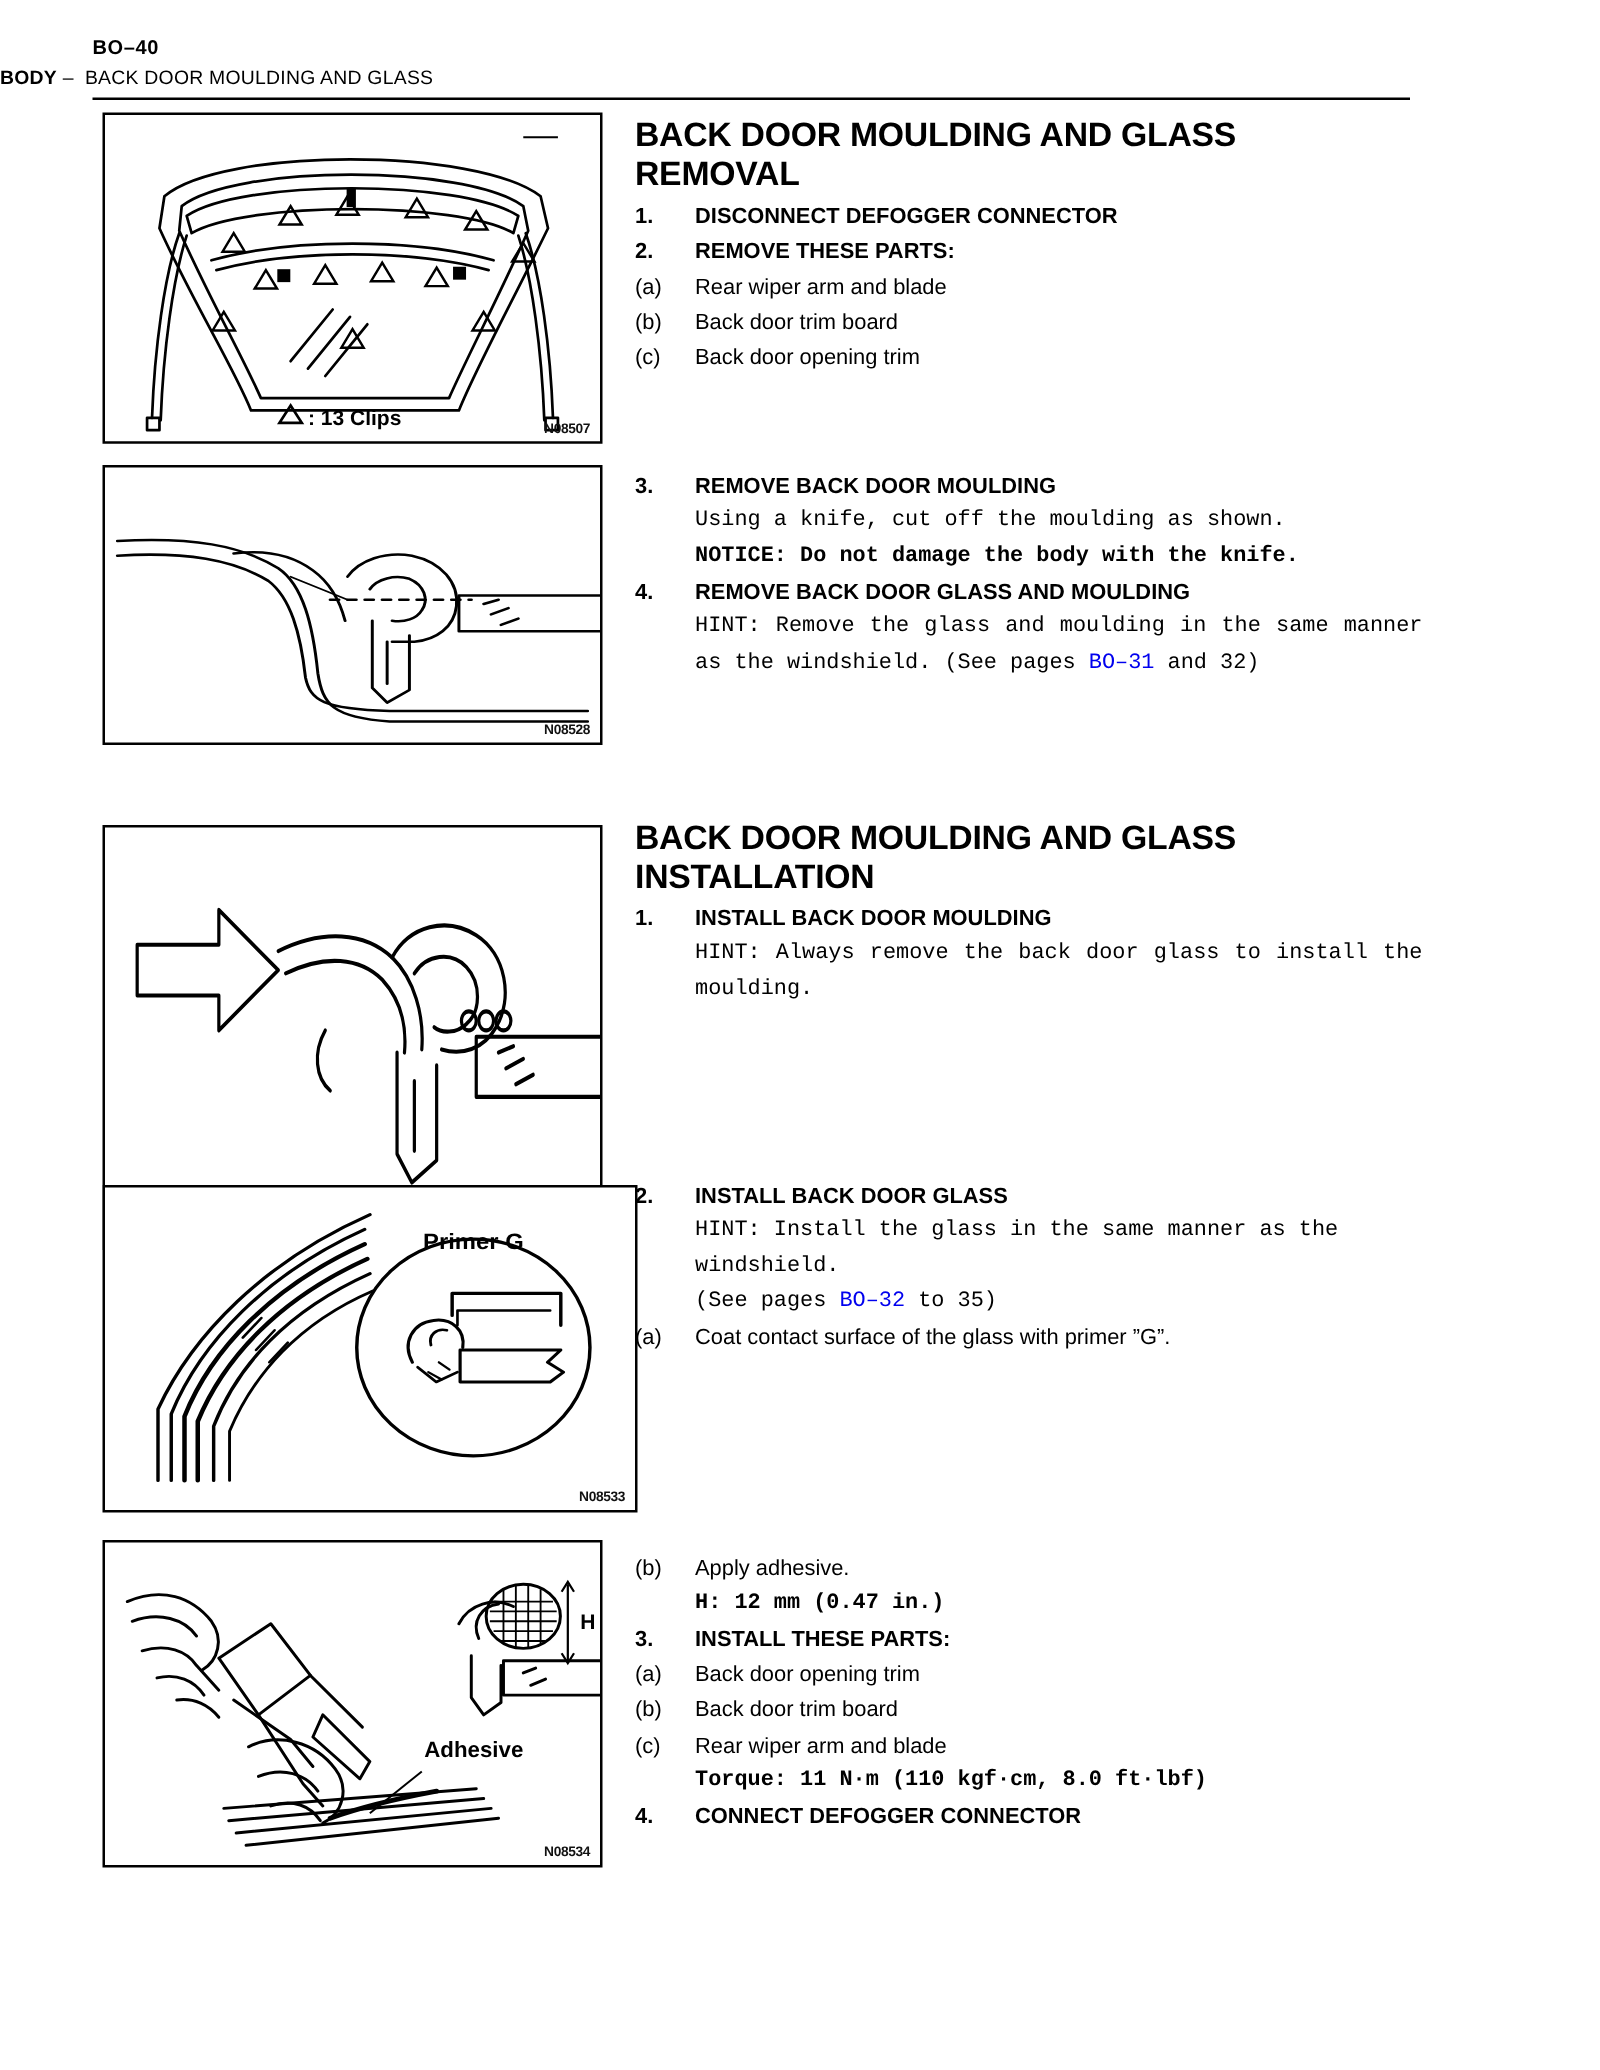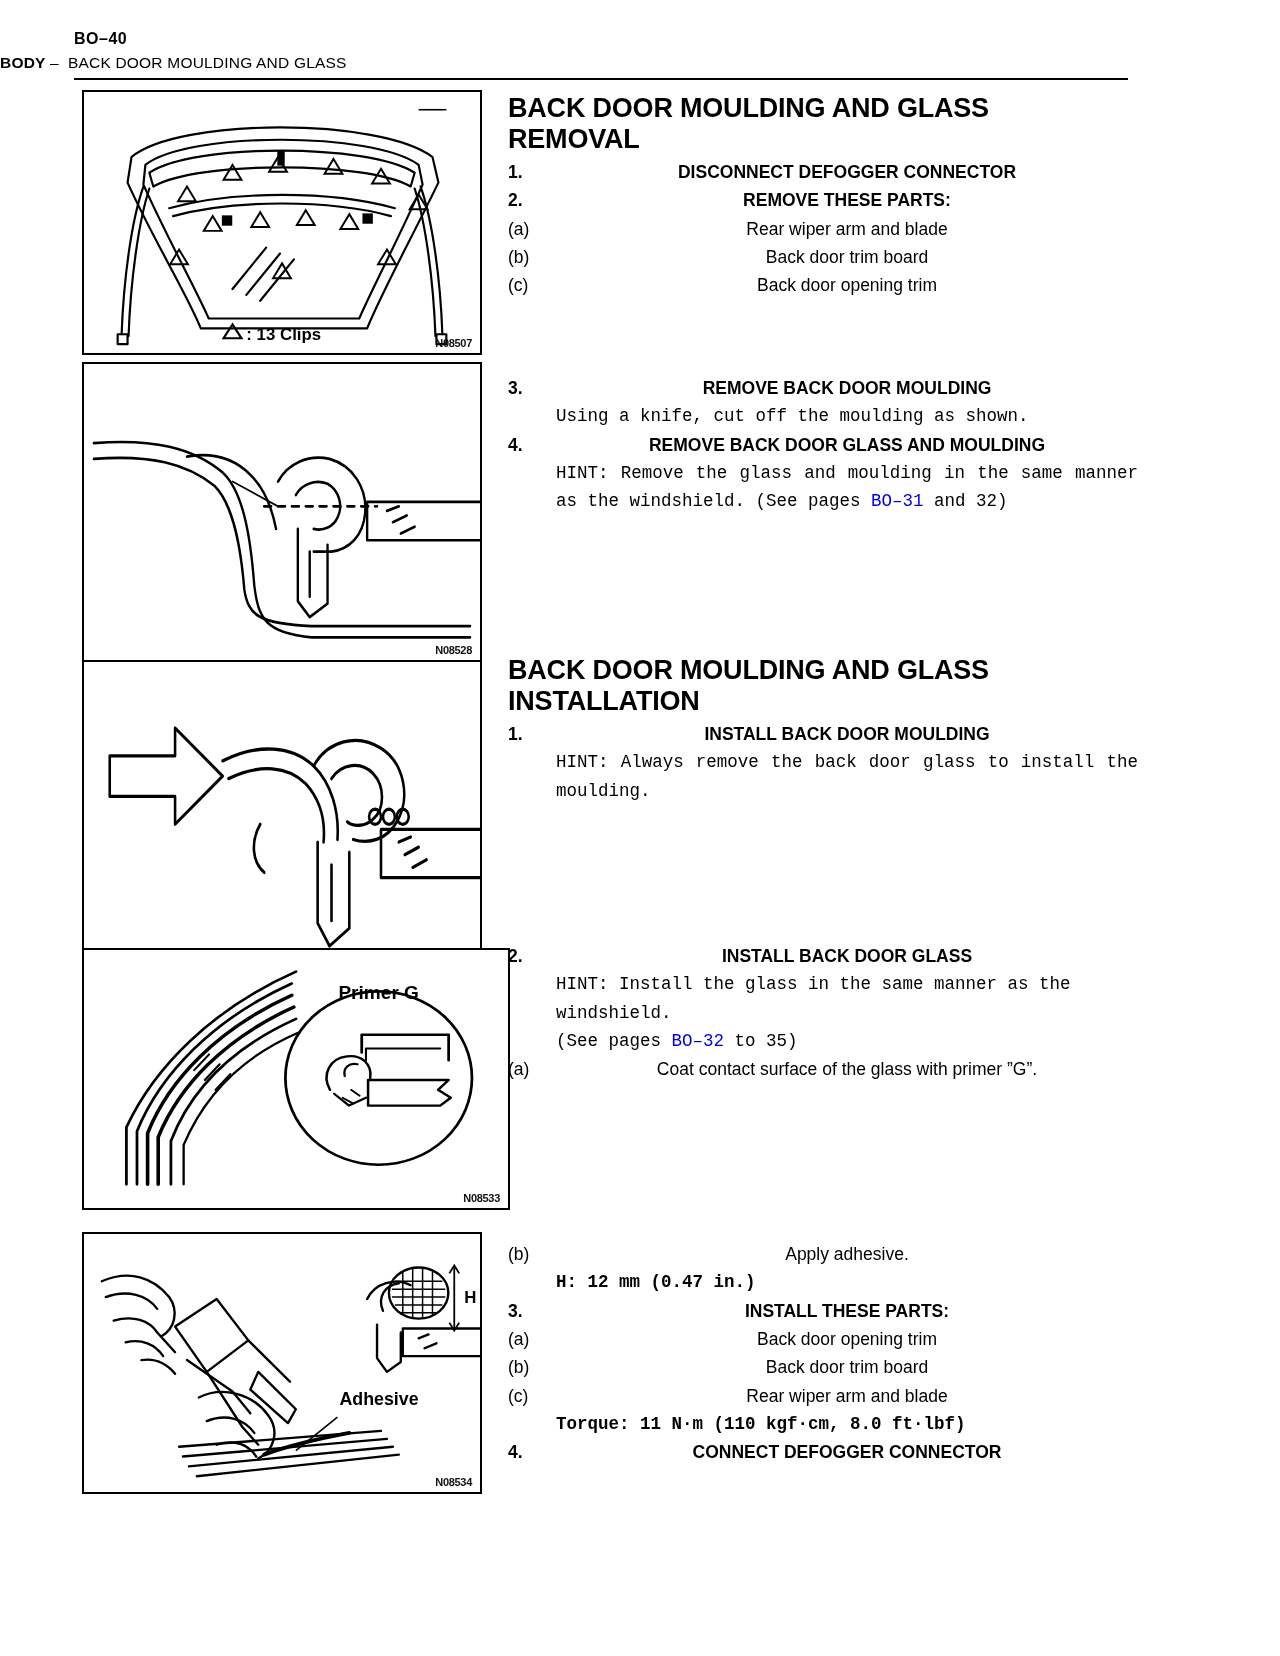--- a/index.html
+++ b/index.html
@@ -88,21 +88,20 @@
     align-items: flex-start;
     font-size: 17.5px;
     line-height: 1.62;
   }
   .row .marker {
     width: 48px;
     flex: 0 0 48px;
   }
   .row .body {
     flex: 1 1 auto;
-    text-align: center;
   }
   .row.bold, .bold {
     font-weight: bold;
   }
   .indent {
     padding-left: 48px;
     font-size: 17.5px;
     line-height: 1.62;
     font-family: Liberation Mono, monospace;
   }
@@ -188,21 +187,21 @@
         <text class="lbl" x="164" y="252" font-size="17">: 13 Clips</text>
       </g>
 
       <g stroke="#000" stroke-width="1.6">
         <path d="M338 18 l 28 0"></path>
       </g>
     </svg>
     <span class="fig-code">N08507</span>
   </div>
 
-  <div class="figure" style="left:82px; top:362px; width:400px; height:300px;">
+  <div class="figure" style="left:82px; top:372px; width:400px; height:224px;">
     <svg class="fig-svg" viewBox="0 0 400 262" preserveAspectRatio="none">
       <g fill="none" stroke="#000" stroke-width="2.4" stroke-linejoin="round" stroke-linecap="round">
 
         <path d="M10 70 C 70 66, 110 74, 140 96 C 160 112, 168 150, 172 196 C 176 226, 184 238, 230 242 L 390 242"></path>
         <path d="M10 84 C 66 80, 104 88, 132 108 C 150 124, 158 158, 162 200 C 166 222, 176 230, 230 232 L 390 232"></path>
 
         <path d="M104 82 C 130 78, 152 84, 168 98 C 182 110, 190 128, 194 146"></path>
         <path d="M196 104 C 206 88, 226 80, 248 84 C 272 90, 286 110, 284 132 C 282 152, 268 164, 250 166 L 232 166"></path>
         <path d="M214 116 C 220 106, 234 102, 246 106 C 258 112, 262 126, 256 136 C 252 144, 242 148, 232 146"></path>
 
@@ -380,20 +379,21 @@
       <span class="body">Back door opening trim</span>
     </div>
   </div>
 
   <div class="textblock" style="top:374px;">
     <div class="row bold">
       <span class="marker">3.</span>
       <span class="body">REMOVE BACK DOOR MOULDING</span>
     </div>
     <div class="indent">Using a knife, cut off the moulding as shown.</div>
+    <div class="indent bold">NOTICE: Do not damage the body with the knife.</div>
     <div class="row bold">
       <span class="marker">4.</span>
       <span class="body">REMOVE BACK DOOR GLASS AND MOULDING</span>
     </div>
     <div class="indent justify">
       <span>HINT: Remove the glass and moulding in the same manner as the windshield. (See pages </span><span class="pagelink">BO–31</span><span> and 32)</span>
     </div>
   </div>
 
   <div class="textblock" style="top:655px;">

